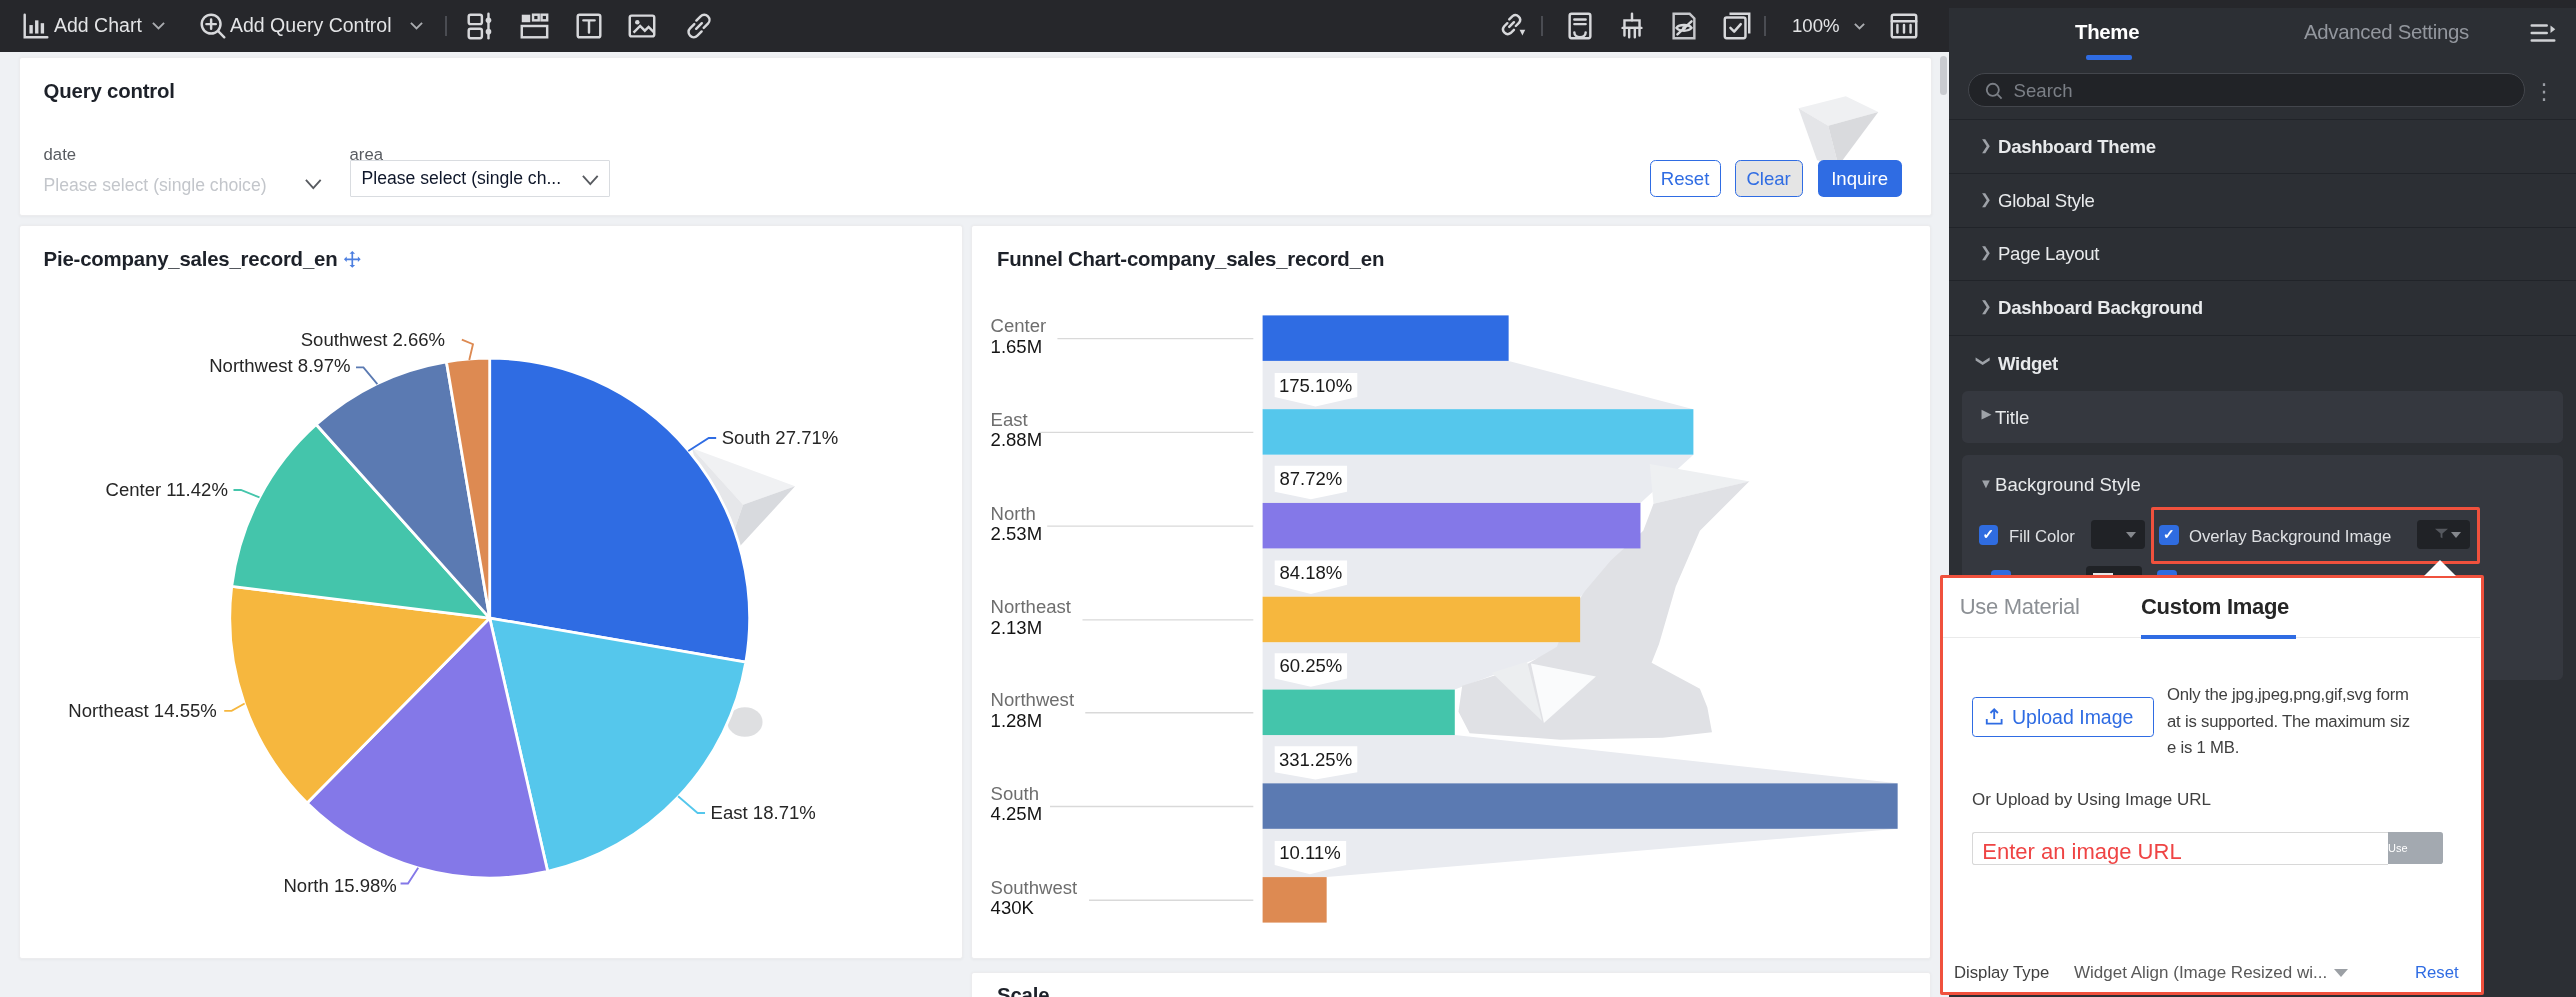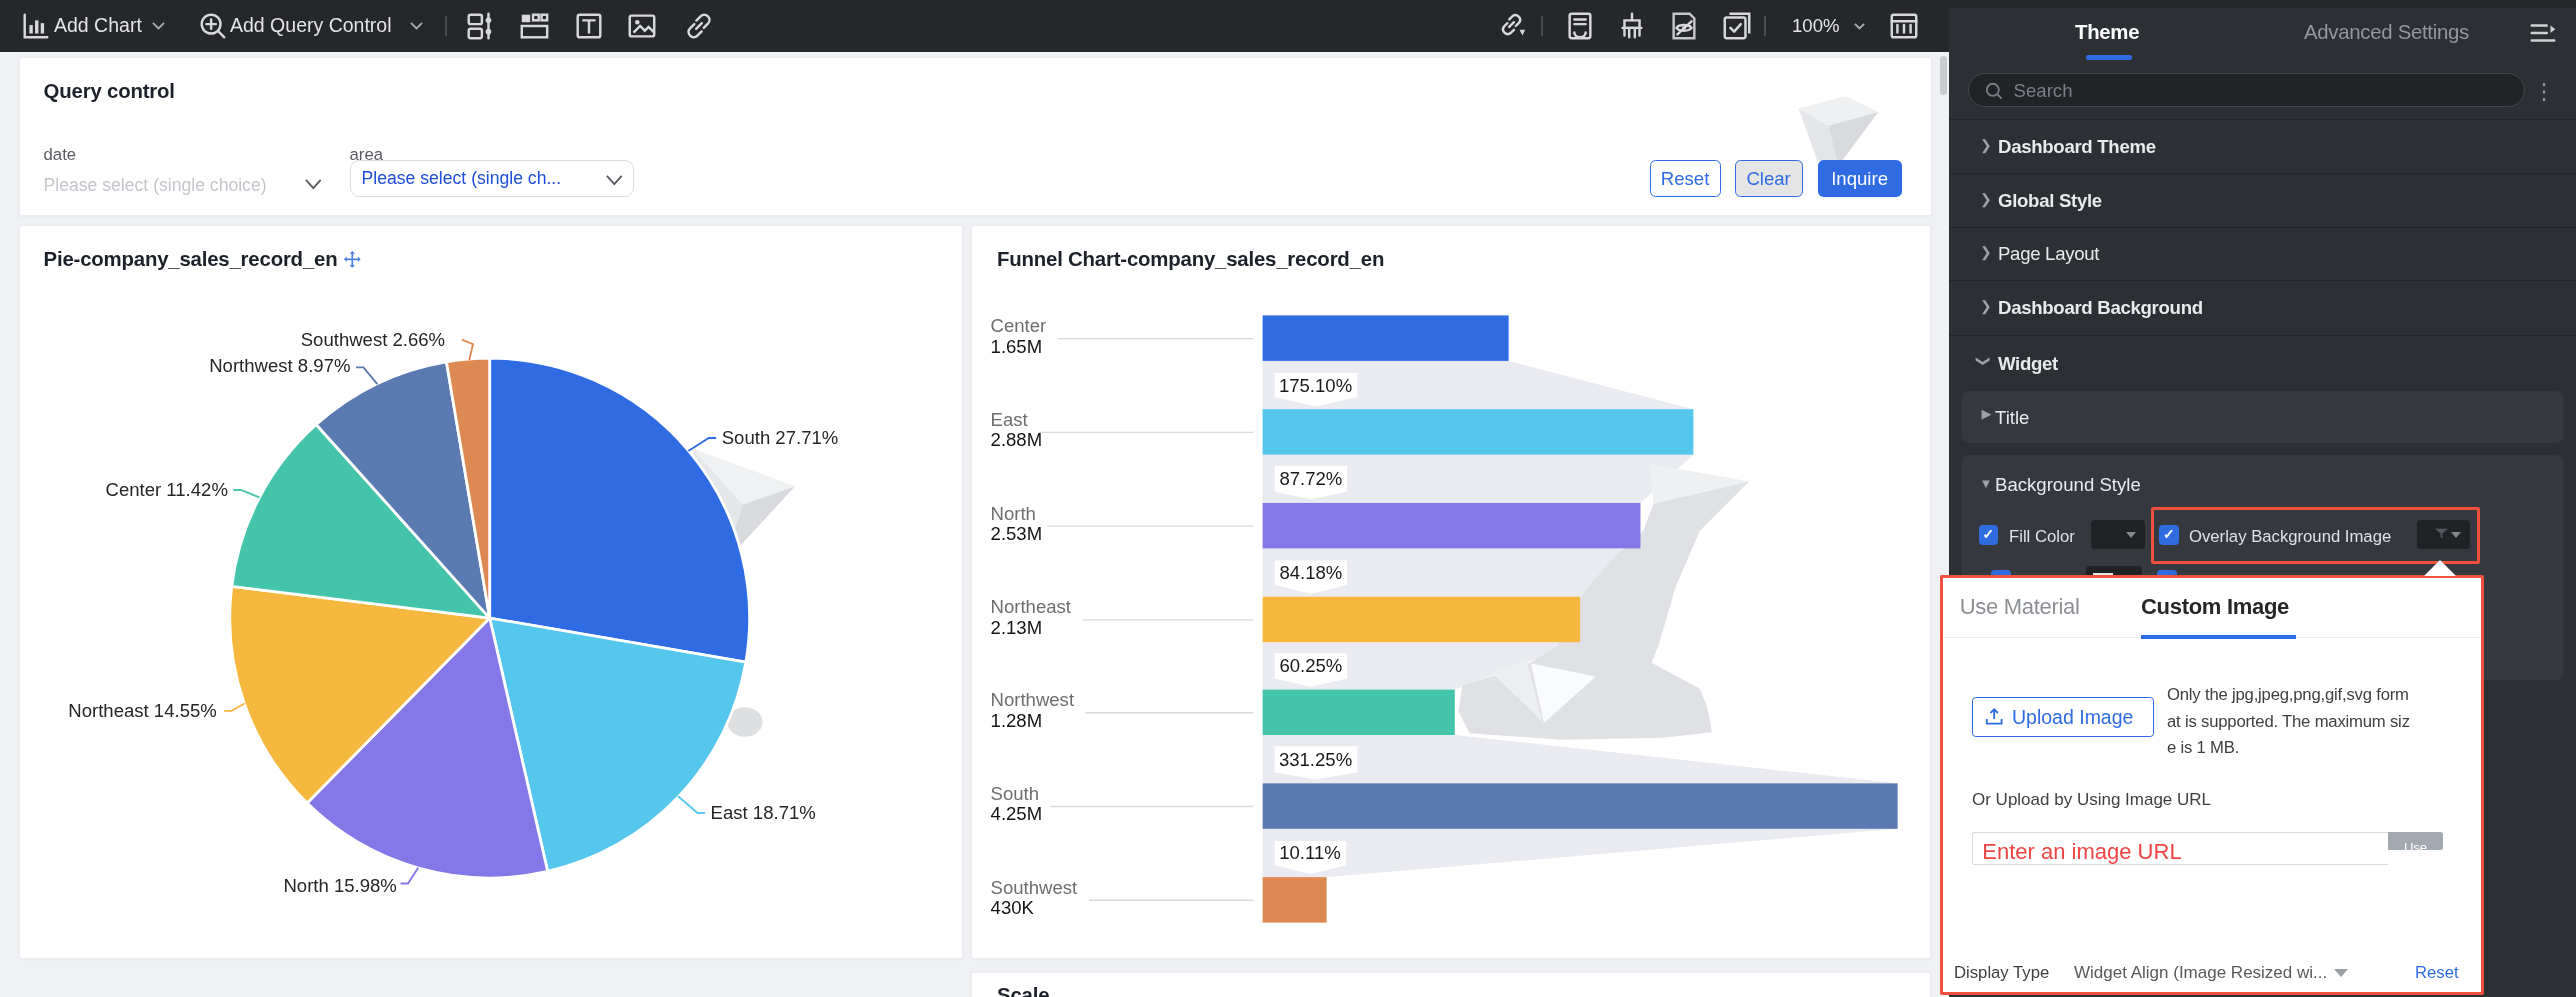--- a/index.html
+++ b/index.html
@@ -93,21 +93,21 @@
       </svg></div>
 </div>
 
 <div class="card" style="left:18.6px;top:57px;width:1913px;height:159px">
   <div class="ttl" style="position:absolute;left:24px;top:22px">Query control</div>
   <div class="abs" style="left:24px;top:87px;font-size:16.7px;color:#595c61">date</div>
   <div class="abs" style="left:24px;top:117px;width:279px;font-size:17.6px;color:#c3c6cb">Please select (single choice)<svg style="position:absolute;right:0;top:2.8px" width="18.6" height="12" viewBox="0 0 20 13" fill="none" stroke="#585b60" stroke-width="2">
         <path d="M2 2 L10 11 L18 2"></path>
       </svg></div>
   <div class="abs" style="left:330px;top:87px;font-size:16.7px;color:#595c61">area</div>
-  <div class="abs" style="left:330px;top:102px;width:284px;height:37px;border:0.9px solid #d9dce0;border-radius:9px;font-size:17.6px;color:#1d4ed8;line-height:35px;padding-left:11px">Please select (single ch...<svg style="position:absolute;right:9.3px;top:13px" width="18.6" height="12" viewBox="0 0 20 13" fill="none" stroke="#585b60" stroke-width="2">
+  <div class="abs" style="left:330px;top:102px;width:260px;height:37px;border:0.9px solid #d9dce0;border-radius:1px;font-size:17.6px;color:#0f172a;line-height:35px;padding-left:11px">Please select (single ch...<svg style="position:absolute;right:9.3px;top:13px" width="18.6" height="12" viewBox="0 0 20 13" fill="none" stroke="#585b60" stroke-width="2">
         <path d="M2 2 L10 11 L18 2"></path>
       </svg></div>
   <svg class="abs" style="left:1760px;top:37px" width="102" height="71" viewBox="0 0 110 76">
       <polygon points="20,14 71,1 106,18 52,33" fill="#eff0f2"></polygon>
       <polygon points="20,14 52,33 63,76 40,70" fill="#e4e5e8"></polygon>
       <polygon points="52,33 106,18 63,76" fill="#d9dadd"></polygon>
     </svg>
   <div class="btn" style="left:1630px;top:102px;width:71px;border:1.4px solid #2f6ce3;color:#2f6ce3;background:#fff">Reset</div>
   <div class="btn" style="left:1715px;top:102px;width:68px;border:1.4px solid #2f6ce3;color:#2f6ce3;background:#e5e5e5">Clear</div>
   <div class="btn" style="left:1798px;top:102px;width:84px;background:#2f6ce3;color:#fff">Inquire</div>
@@ -234,21 +234,21 @@
       </svg>
     <span class="abs" style="left:45px;top:5.6px;font-size:18.6px;color:#7b7f86">Search</span>
   </div>
   <div class="abs" style="left:584px;top:71px;color:#9a9ea5;font-size:22px;letter-spacing:0">⋮</div>
 
   <div class="abs" style="left:0;top:111px;width:627px;height:0.9px;background:#212429"></div>
   <div class="abs" style="left:31px;top:129px;color:#9ea2a8;font-size:14px">❯</div>
     <span class="abs" style="left:49px;top:128px;font-size:18.6px;font-weight:bold;color:#e8eaec;letter-spacing:-0.3px">Dashboard Theme</span>
   <div class="abs" style="left:0;top:165px;width:627px;height:0.9px;background:#212429"></div>
   <div class="abs" style="left:31px;top:183px;color:#9ea2a8;font-size:14px">❯</div>
-    <span class="abs" style="left:49px;top:182px;font-size:18.6px;font-weight:bold;color:#e8eaec;letter-spacing:-0.3px">Global Style</span>
+    <span class="abs" style="left:49px;top:182px;font-size:18.6px;font-weight:normal;color:#e8eaec;letter-spacing:-0.3px">Global Style</span>
   <div class="abs" style="left:0;top:219px;width:627px;height:0.9px;background:#212429"></div>
   <div class="abs" style="left:31px;top:236px;color:#9ea2a8;font-size:14px">❯</div>
     <span class="abs" style="left:49px;top:235px;font-size:18.6px;font-weight:normal;color:#e8eaec;letter-spacing:-0.3px">Page Layout</span>
   <div class="abs" style="left:0;top:272px;width:627px;height:0.9px;background:#212429"></div>
   <div class="abs" style="left:31px;top:290px;color:#9ea2a8;font-size:14px">❯</div>
     <span class="abs" style="left:49px;top:289px;font-size:18.6px;font-weight:bold;color:#e8eaec;letter-spacing:-0.3px">Dashboard Background</span>
   <div class="abs" style="left:0;top:327px;width:627px;height:0.9px;background:#212429"></div>
   <div class="abs" style="left:29px;top:345px;color:#9ea2a8;font-size:14px;transform:rotate(90deg)">❯</div>
     <span class="abs" style="left:49px;top:345px;font-size:18.6px;font-weight:bold;color:#e8eaec;letter-spacing:-0.3px">Widget</span>
 
@@ -292,19 +292,19 @@
     <svg class="abs" style="left:11px;top:9.3px" width="20.4" height="20.4" viewBox="0 0 22 22" fill="none" stroke="#2f6ce3" stroke-width="2">
         <path d="M11 3 v10 M7 6.5 L11 2.5 L15 6.5 M3 13 v5 h16 v-5"></path>
       </svg>
     <span class="abs" style="left:39px;top:8.4px;font-size:19.5px;color:#2f6ce3">Upload Image</span>
   </div>
   <div class="abs" style="left:224px;top:104px;width:288px;font-size:16.7px;line-height:26.5px;color:#404040;letter-spacing:-0.2px">Only the jpg,jpeg,png,gif,svg form<br>at is supported. The maximum siz<br>e is 1 MB.</div>
   <div class="abs" style="left:29px;top:212px;font-size:17px;color:#404040">Or Upload by Using Image URL</div>
   <div class="abs" style="left:29px;top:254px;width:416px;height:32.5px;border:1.4px solid #d8d8d8;border-radius:2.8px 0 0 2.8px;border-right:none">
     <span class="abs" style="left:9.3px;top:5.6px;font-size:22px;color:#ef4444">Enter an image URL</span>
   </div>
-  <div class="abs" style="left:445px;top:254px;width:55px;height:18px;background:#a3a9b0;border-radius:0 2.8px 2.8px 0;color:#fff;font-size:13px;text-align:center;line-height:32.5px">Use</div>
+  <div class="abs" style="left:445px;top:254px;width:55px;height:32px;background:#a3a9b0;border-radius:0 2.8px 2.8px 0;color:#fff;font-size:11px;text-align:left;line-height:32.5px">Use</div>
   <div class="abs" style="left:11px;top:385px;font-size:16.7px;color:#404040">Display Type</div>
   <div class="abs" style="left:131px;top:385px;font-size:17px;color:#595959">Widget Align (Image Resized wi...</div>
   <div class="abs" style="left:391px;top:391px;width:0;height:0;border-left:7.4px solid transparent;border-right:7.4px solid transparent;border-top:8.4px solid #9ca0a5"></div>
   <div class="abs" style="left:472px;top:385px;font-size:16.7px;color:#2f6ce3">Reset</div>
 </div>
 
 
 </body></html>

